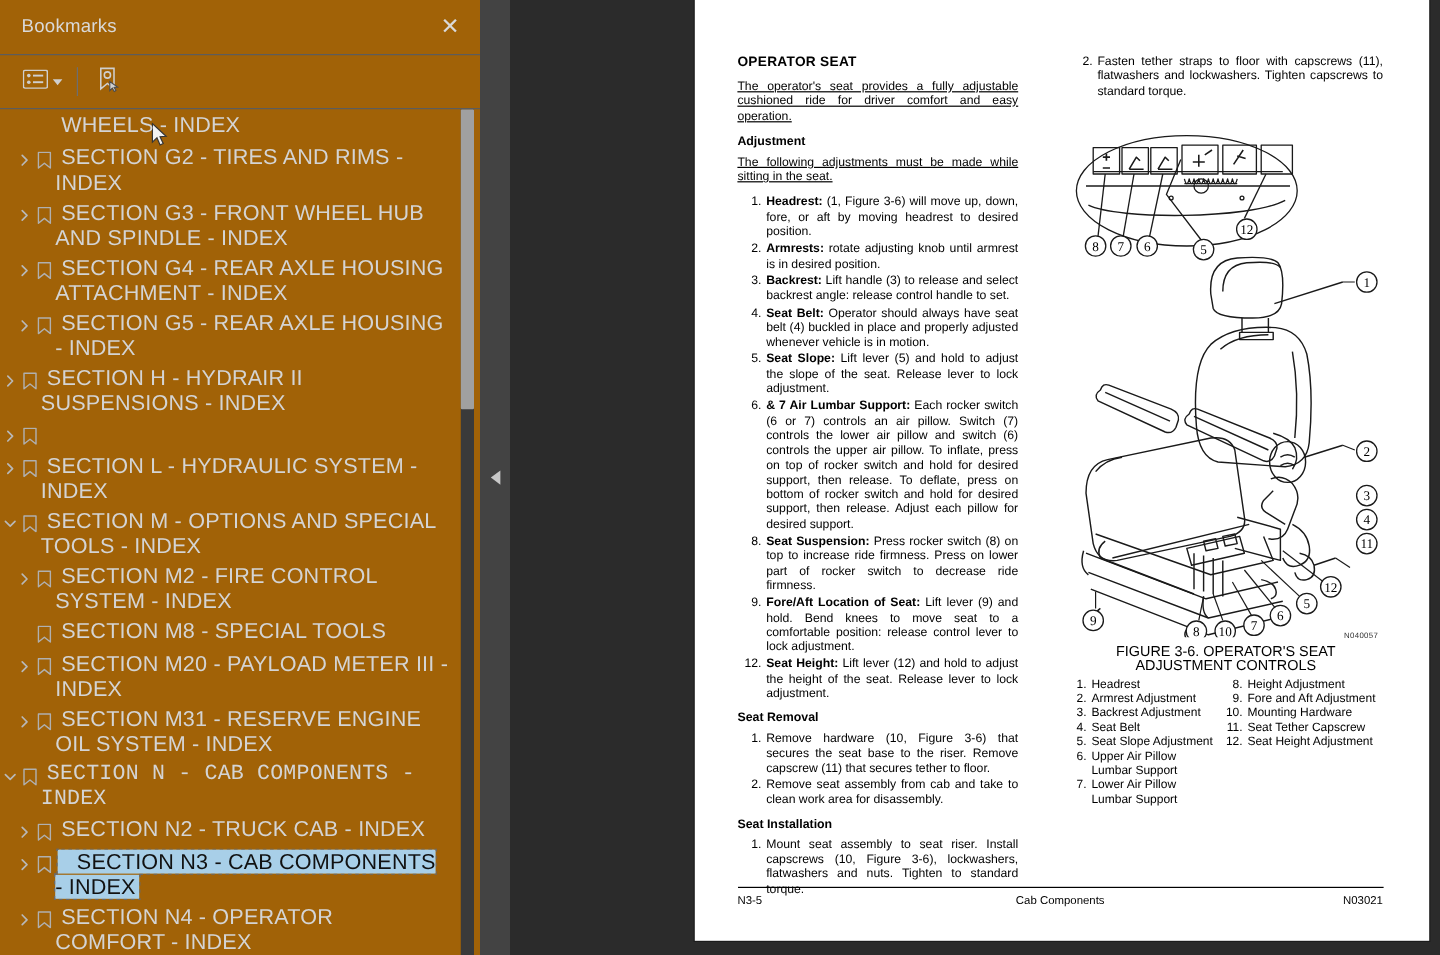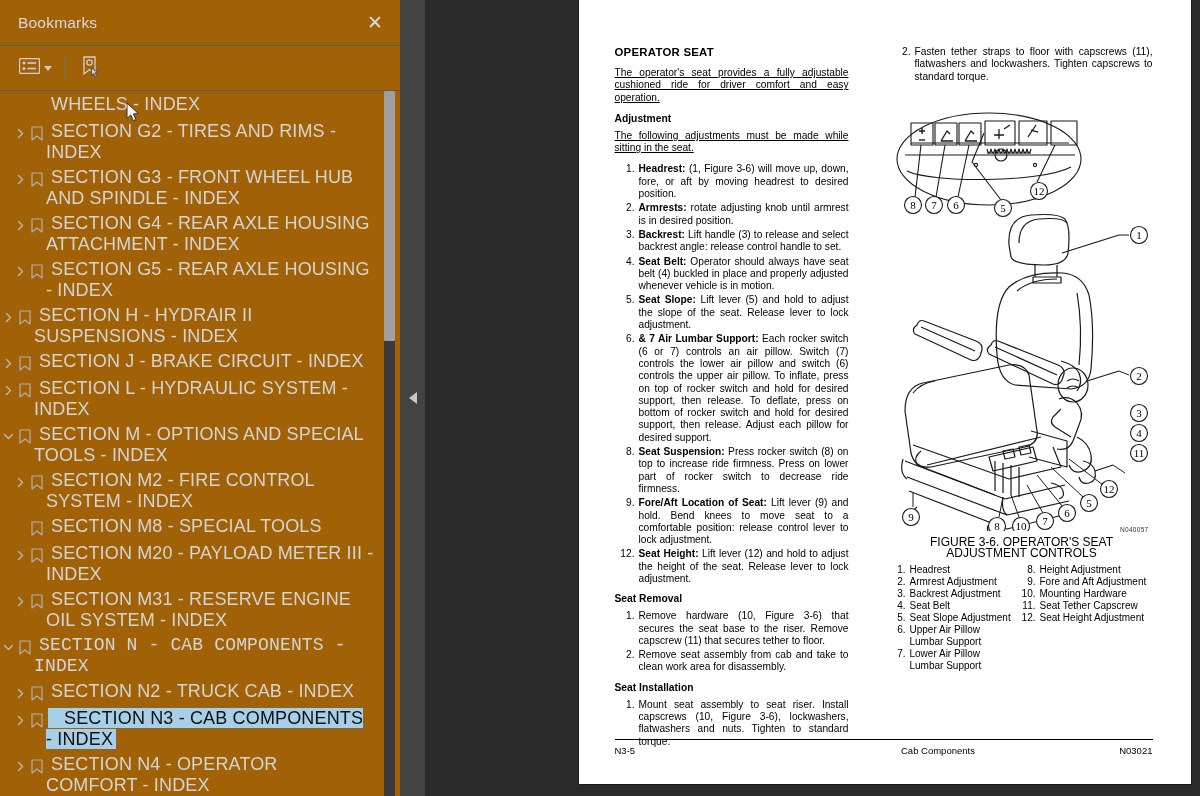--- a/index.html
+++ b/index.html
@@ -180,21 +180,21 @@
   }
 
   
   .pg-footer {
     position: absolute; left: 36px; right: 38px; bottom: 28px;
     border-top: 1px solid #000;
     padding-top: 5px;
     display: flex; font-size: 9.5px;
   }
   .pg-footer .f-left { width: 33%; }
-  .pg-footer .f-center { width: 34%; text-align: right; }
+  .pg-footer .f-center { width: 34%; text-align: center; }
   .pg-footer .f-right { width: 33%; text-align: right; }
 </style>
 </head>
 <body>
 
 <div id="app">
 
   <div id="bookmarks-panel">
 
     <div class="bm-header">
@@ -312,21 +312,20 @@
             <div class="twisty">
               <svg width="11" height="11" viewBox="0 0 11 11">
                 <path d="M3.5 1.5 L7.5 5.5 L3.5 9.5" fill="none" stroke="#b8b8b8" stroke-width="1.4" stroke-linecap="round" stroke-linejoin="round"></path>
               </svg>
             </div>
             <div class="bm-icon">
               <svg width="12" height="15" viewBox="0 0 12 15">
                 <path d="M1 1 H11 V14 L6 10 L1 14 Z" fill="none" stroke="#b0b0b0" stroke-width="1.2" stroke-linejoin="round"></path>
               </svg>
             </div>
-            <div style="flex: 1 1 0%;"><span class="bm-label">SECTION J - BRAKE CIRCUIT - INDEX</span></div>
           </div>
           <div class="bm-row depth0">
             <div class="twisty">
               <svg width="11" height="11" viewBox="0 0 11 11">
                 <path d="M3.5 1.5 L7.5 5.5 L3.5 9.5" fill="none" stroke="#b8b8b8" stroke-width="1.4" stroke-linecap="round" stroke-linejoin="round"></path>
               </svg>
             </div>
             <div class="bm-icon">
               <svg width="12" height="15" viewBox="0 0 12 15">
                 <path d="M1 1 H11 V14 L6 10 L1 14 Z" fill="none" stroke="#b0b0b0" stroke-width="1.2" stroke-linejoin="round"></path>

